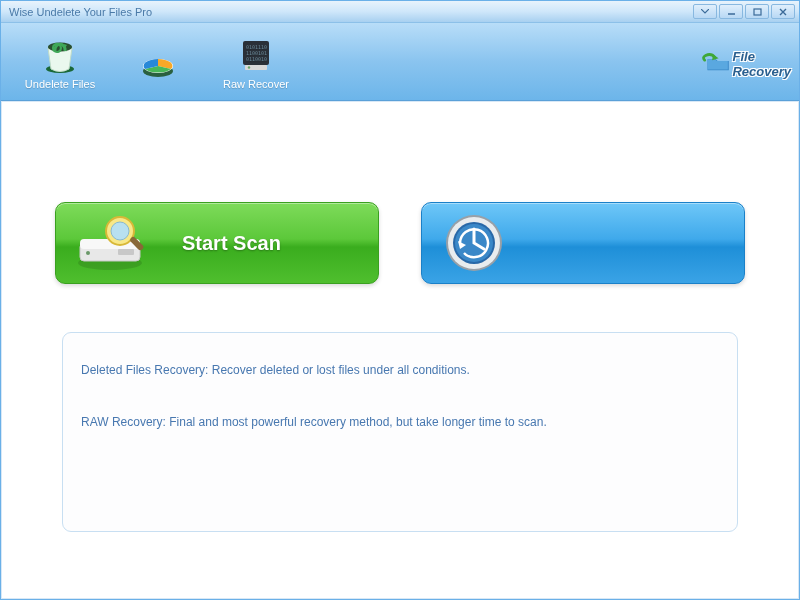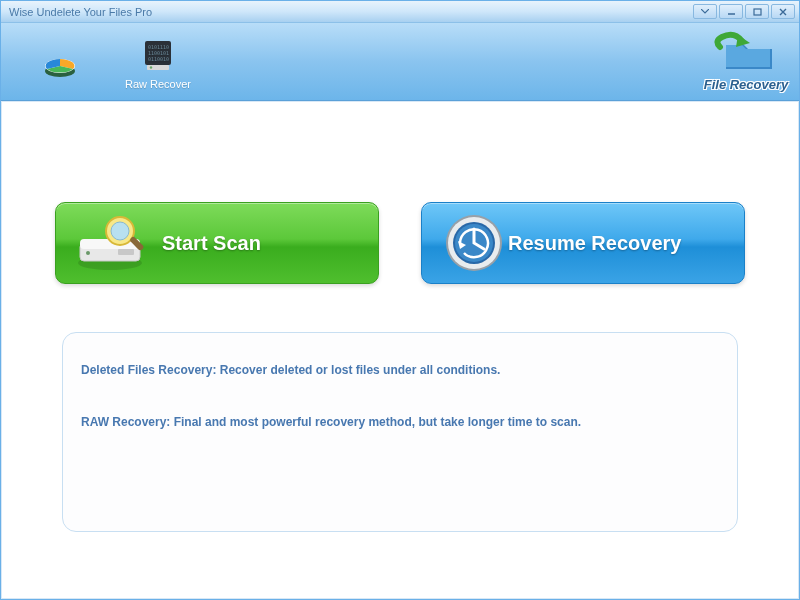--- a/index.html
+++ b/index.html
@@ -46,21 +46,21 @@
   cursor: pointer;
   color: #fff;
   font-size: 11px;
   text-shadow: 0 1px 1px rgba(0,0,0,.2);
 }
 .toolbar-icon { height: 42px; display: flex; align-items: center; justify-content: center; }
 .toolbar-label { margin-top: 2px; line-height: 12px; white-space: pre-line; }
 .brand {
   position: absolute; right: 8px; top: 6px;
   width: 90px; height: 66px;
-  display: flex; flex-direction: column; align-items: center; justify-content: flex-start;
+  display: flex; flex-direction: row; align-items: center; justify-content: center;
 }
 .brand-text {
   font-size: 13px; font-weight: bold;
   color: #2a6090;
   text-shadow: 1px 1px 0 #fff, -1px -1px 0 #fff, 1px -1px 0 #fff, -1px 1px 0 #fff;
   font-style: italic;
   margin-top: 4px;
 }
 .main {
   position: relative;
@@ -91,30 +91,29 @@
 .big-btn.green {
   background: linear-gradient(to bottom, #7edb5a 0%, #5cc83a 45%, #3aad1e 55%, #4fbf2e 100%);
   border: 1px solid #3aa020;
   box-shadow: inset 0 1px 0 rgba(255,255,255,.4), 0 2px 4px rgba(0,0,0,.15);
 }
 .big-btn.blue {
   background: linear-gradient(to bottom, #6ec7f8 0%, #3fa9eb 45%, #1e8fd8 55%, #3aa3e6 100%);
   border: 1px solid #1a80c8;
   box-shadow: inset 0 1px 0 rgba(255,255,255,.4), 0 2px 4px rgba(0,0,0,.15);
 }
-.big-btn .label { }
+.big-btn .label { margin-left: 20px; }
 .info-box {
   position: absolute;
   left: 60px; right: 60px; top: 230px;
   height: 200px;
   border: 1px solid #c8dff2;
-  border-radius: 14px;
+  border-radius: 9px;
   padding: 30px 18px;
   background: #fdfdfe;
-  font-weight: bold;
 }
 .info-line {
   font-size: 12px;
   color: #4878b0;
   margin-bottom: 38px;
 }
 </style>
 </head>
 <body>
 
@@ -138,20 +137,33 @@
     </div>
     <div class="win-btn">
       <svg width="8" height="8" viewBox="0 0 8 8">
           <path d="M1 1 L7 7 M7 1 L1 7" stroke="#3a6a98" stroke-width="1.4"></path>
         </svg>
     </div>
   </div>
 </div>
 
 <div class="toolbar">
+  <div class="toolbar-item">
+    <div class="toolbar-icon">
+      <svg width="42" height="42" viewBox="0 0 42 42">
+        <ellipse cx="21" cy="35" rx="14" ry="4" fill="#1a6838"></ellipse>
+        <path d="M9 14 L12 35 Q21 40 30 35 L33 14 Q21 20 9 14 Z" fill="#eaf8ee" stroke="#c0dcc8"></path>
+        <ellipse cx="21" cy="13" rx="12" ry="4.5" fill="#2a5030"></ellipse>
+        <path d="M16 17 C15 8 27 8 26 17" fill="none" stroke="#3fa858" stroke-width="3"></path>
+        <path d="M22 14 A4 4 0 1 1 22 13.9" fill="none" stroke="#3fa858" stroke-width="2.2"></path>
+        <path d="M25 10 L28 11 L26 14 Z" fill="#3fa858"></path>
+      </svg>
+    </div>
+    <div class="toolbar-label">Undelete Files</div>
+  </div>
 
   <div class="toolbar-item">
     <div class="toolbar-icon">
       <svg width="42" height="42" viewBox="0 0 42 42">
         <ellipse cx="21" cy="30" rx="15" ry="6" fill="#2a6040"></ellipse>
         <ellipse cx="21" cy="25" rx="15" ry="7" fill="#fff"></ellipse>
         <path d="M21 25 L21 18 A15 7 0 0 1 34 28 Z" fill="#f8a828"></path>
         <path d="M21 25 L34 28 A15 7 0 0 1 8 28 Z" fill="#48b858"></path>
         <path d="M21 25 L8 28 A15 7 0 0 1 21 18 Z" fill="#2888d8"></path>
       </svg>
@@ -202,21 +214,20 @@
     <div class="big-btn blue">
       <svg width="68" height="68" viewBox="0 0 68 68">
         <circle cx="34" cy="34" r="28" fill="#98a0a8"></circle>
         <circle cx="34" cy="34" r="26" fill="#e8ecef"></circle>
         <circle cx="34" cy="34" r="21" fill="#2868a8"></circle>
         <circle cx="34" cy="34" r="19" fill="#3a88c8"></circle>
         <path d="M34 20 L34 34 L44 40" stroke="#fff" stroke-width="3" fill="none" stroke-linecap="round"></path>
         <path d="M20 34 A14 14 0 1 1 24 44" fill="none" stroke="#fff" stroke-width="2.5"></path>
         <path d="M20 40 L18 32 L26 36 Z" fill="#fff"></path>
       </svg>
-      <span class="label">Resume Recovery</span>
     </div>
   </div>
 
   <div class="info-box">
     <div class="info-line">Deleted Files Recovery: Recover deleted or lost files  under all conditions.</div>
     <div class="info-line">RAW Recovery: Final and most powerful recovery method, but take longer time to scan.</div>
   </div>
 </div>
 
 </body></html>

